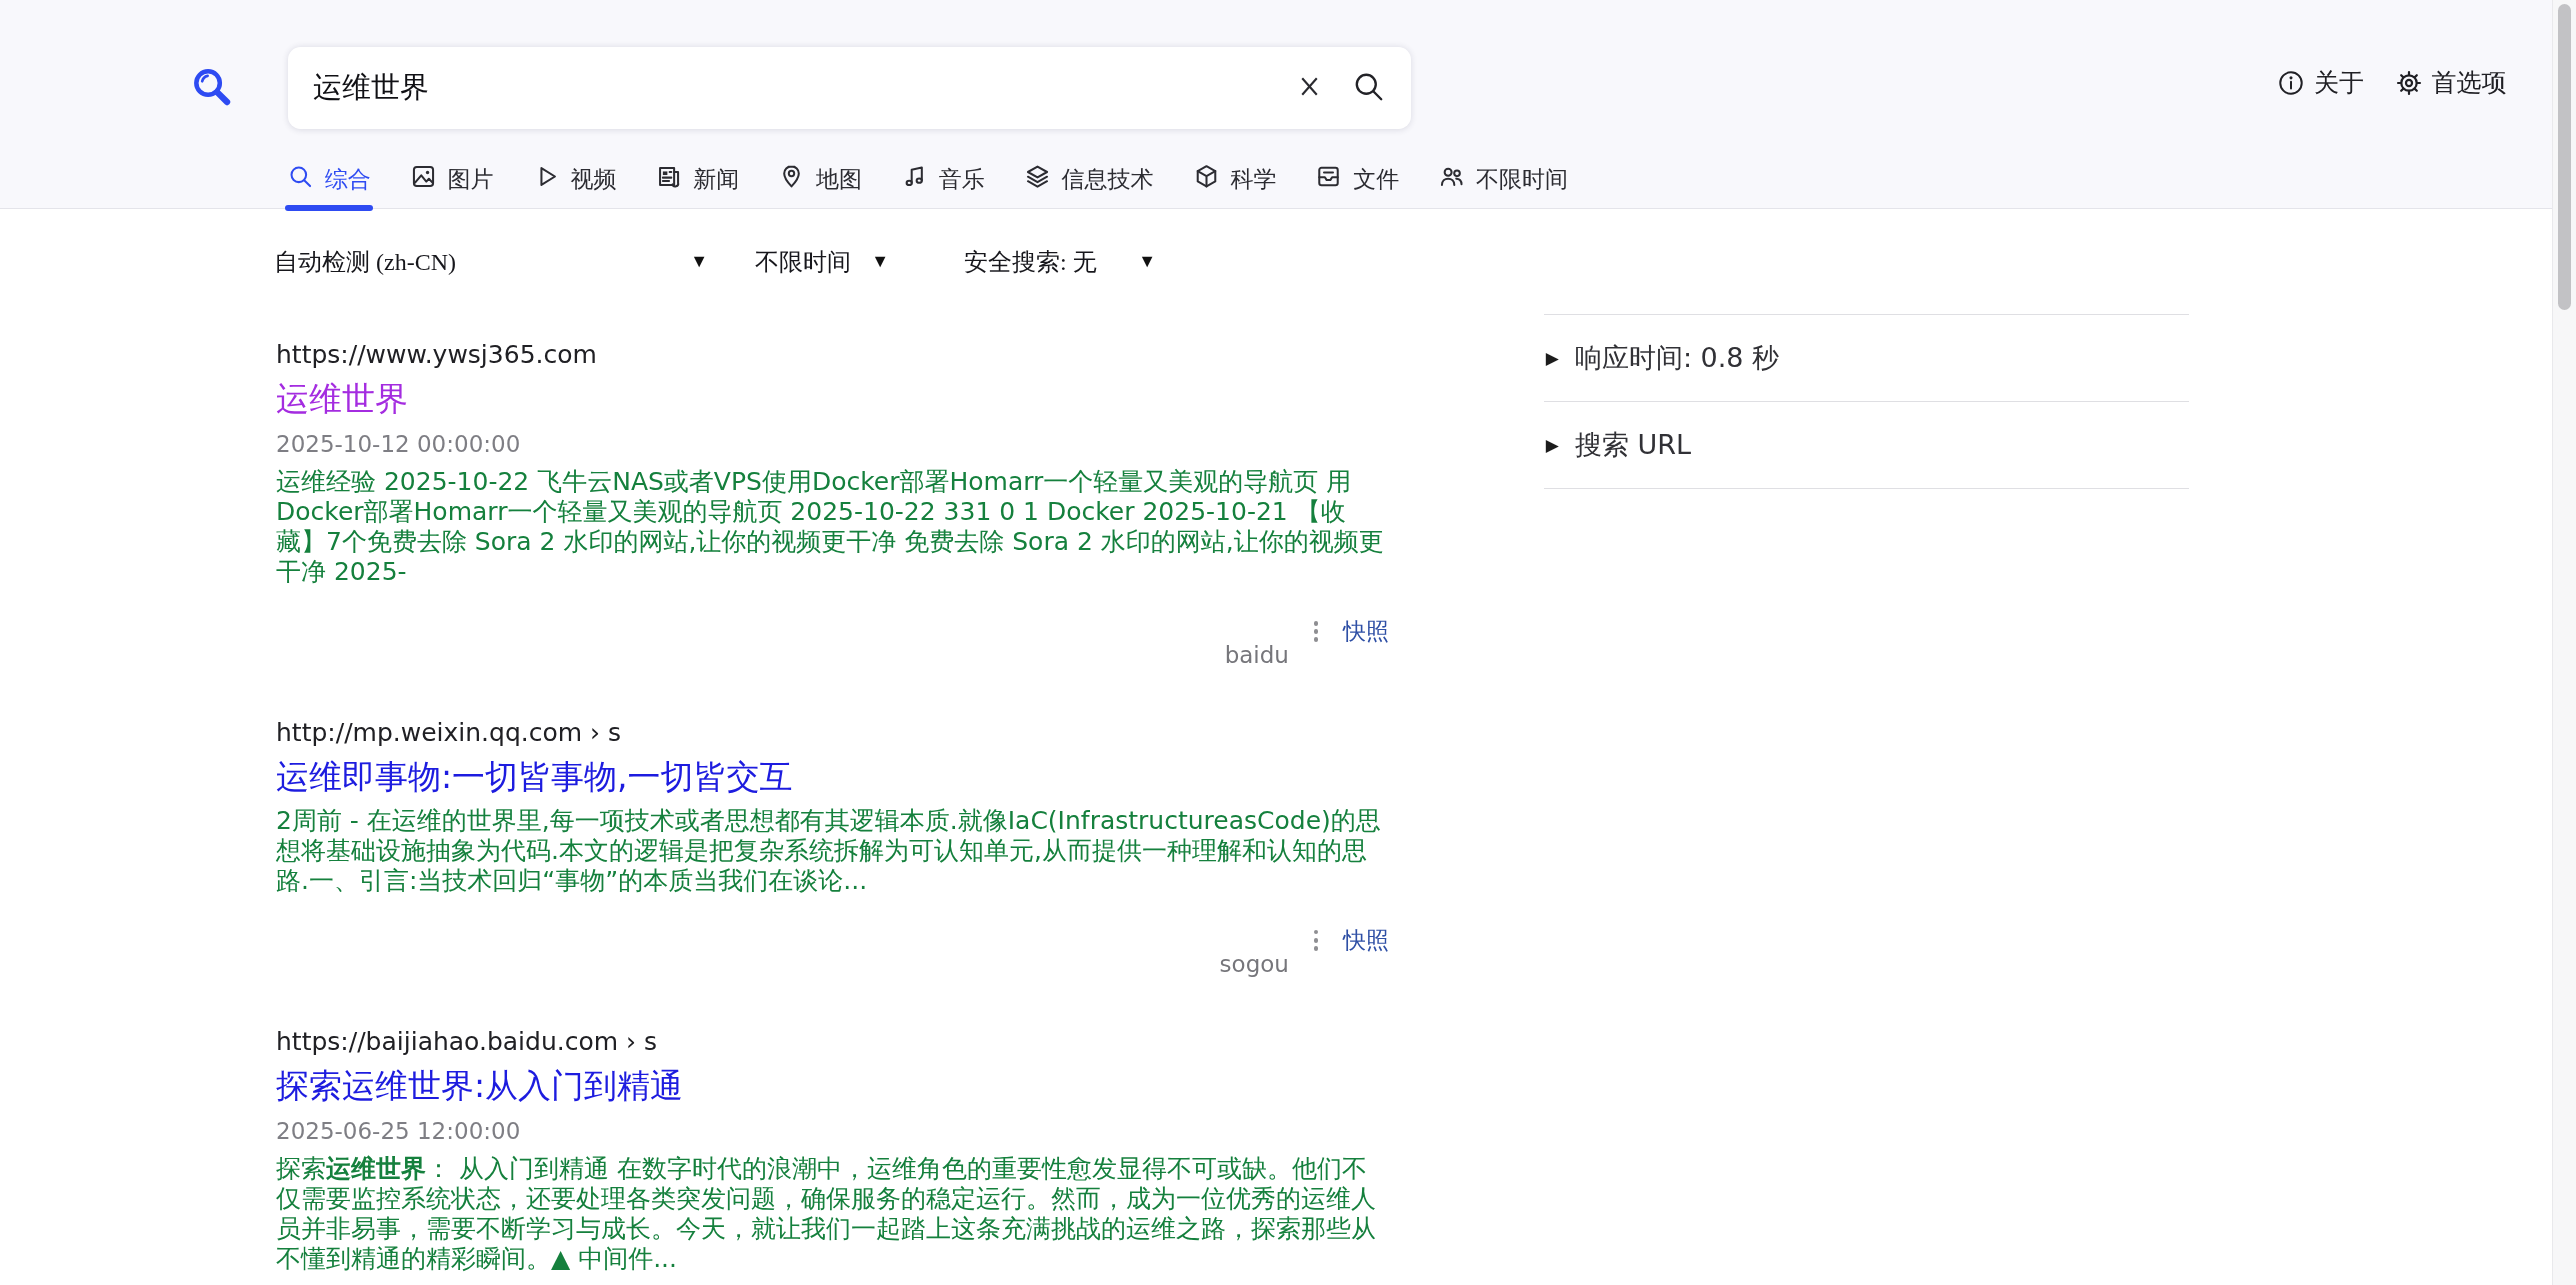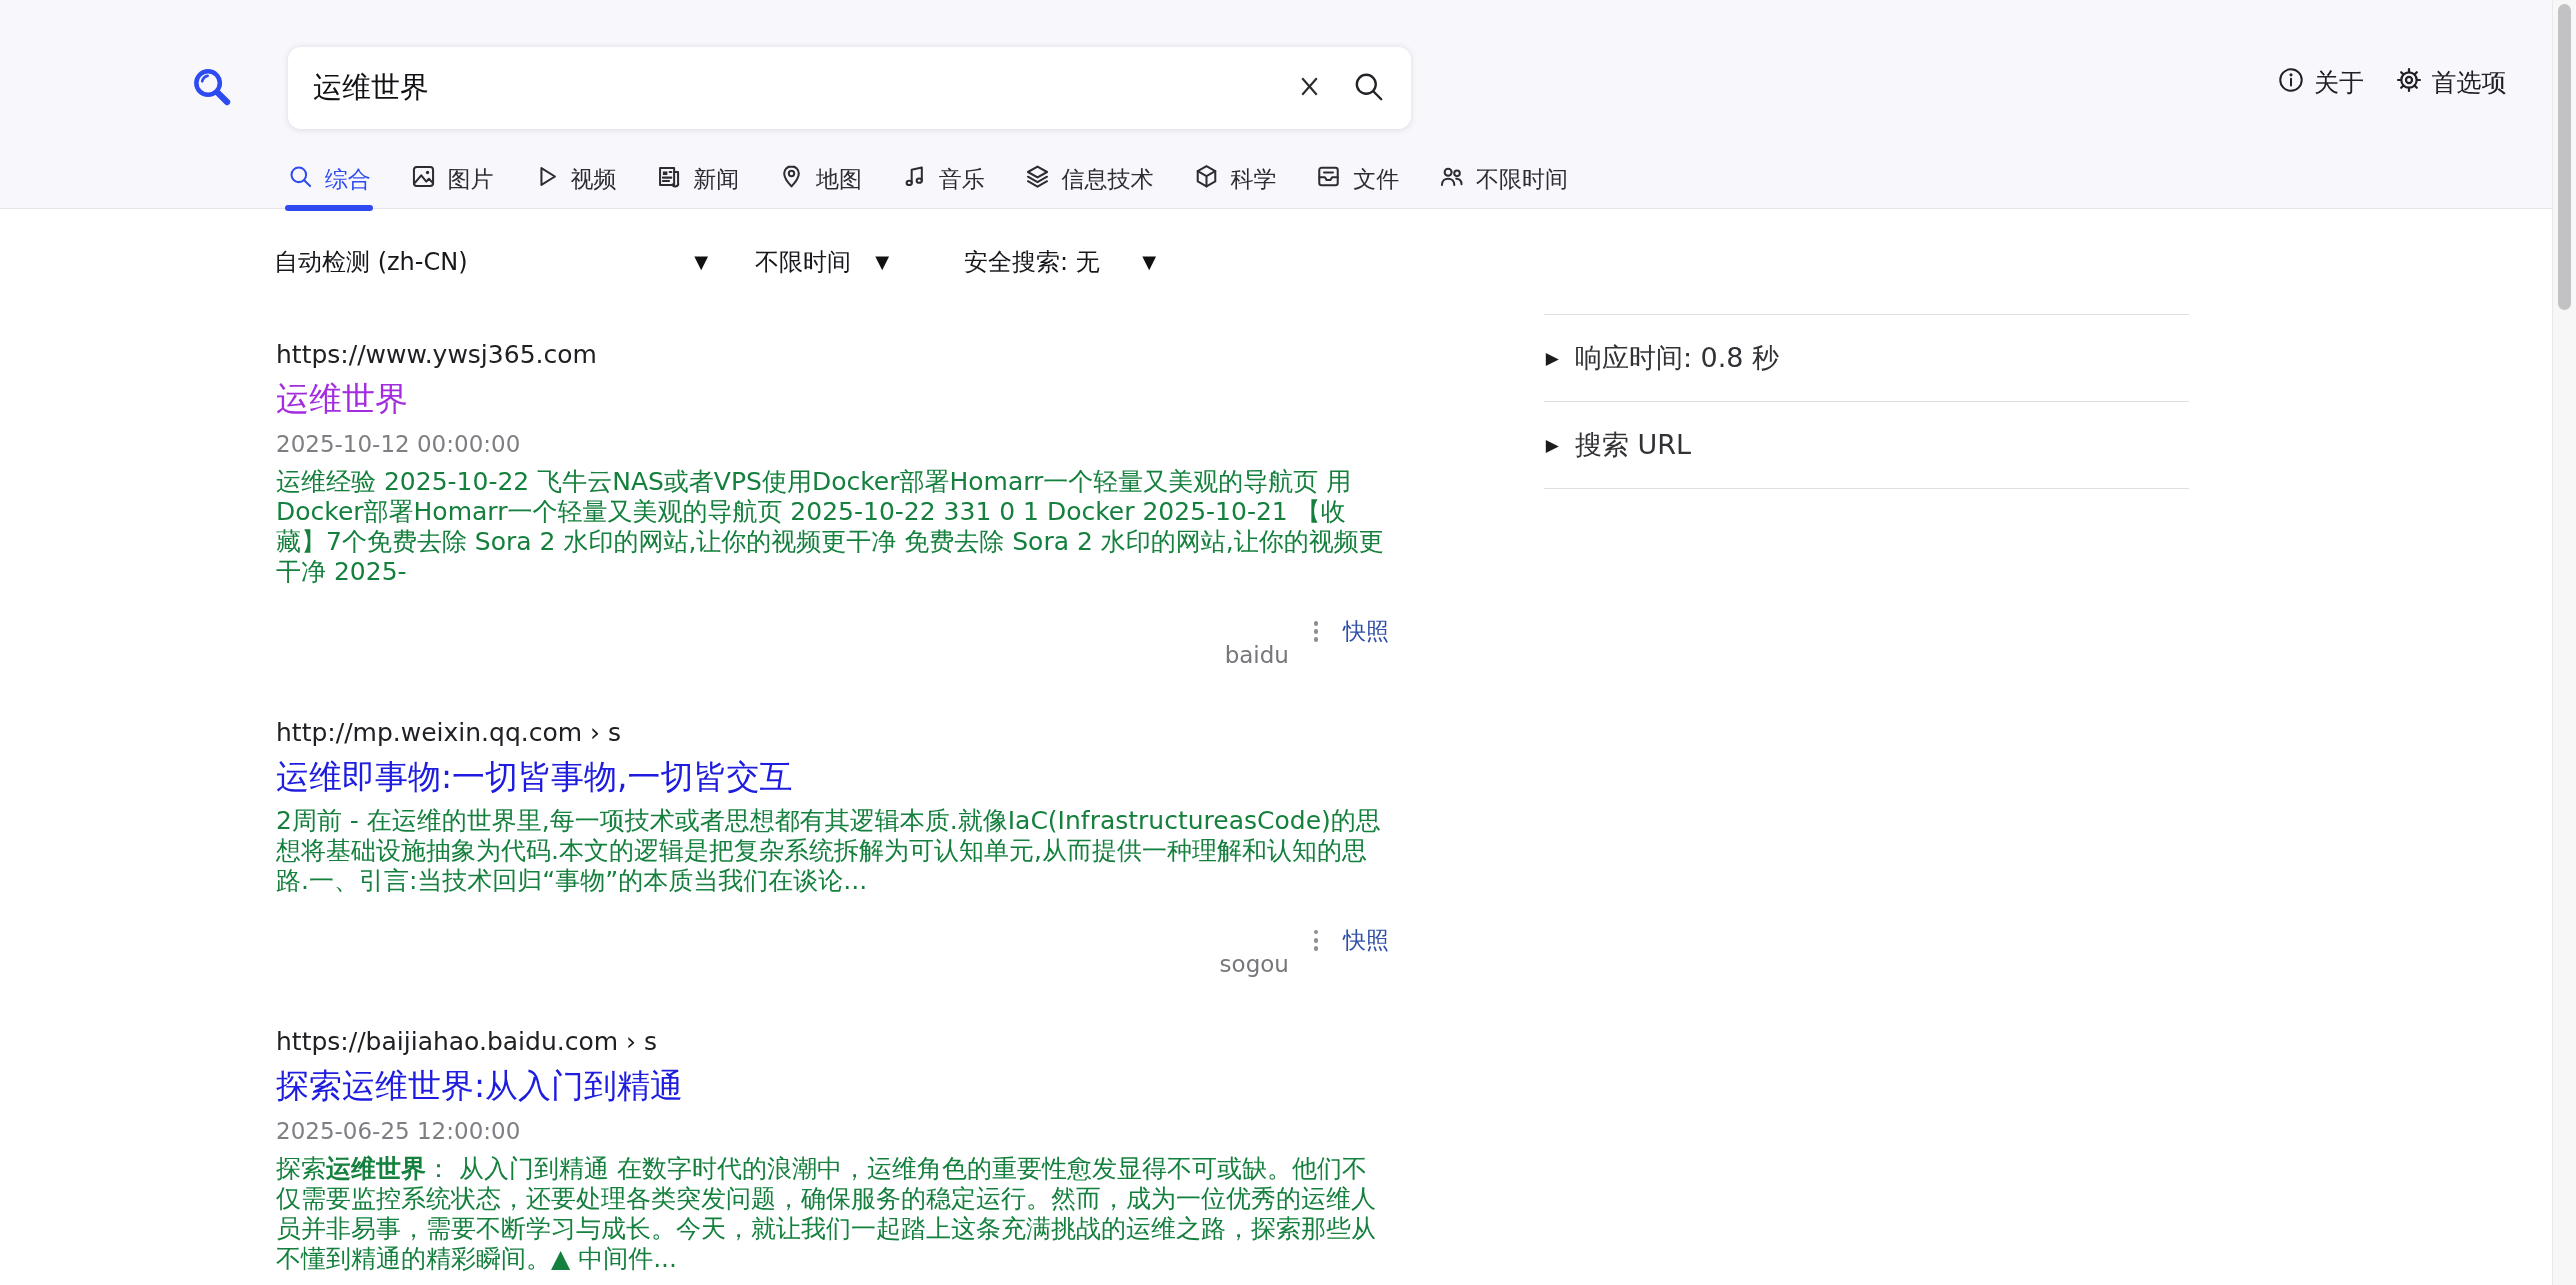--- a/index.html
+++ b/index.html
@@ -12,34 +12,34 @@
   .logo{position:absolute;left:190px;top:65px;width:47px;height:47px;color:var(--accent);cursor:pointer;}
   .search-box{position:absolute;left:288px;top:47px;width:1123px;height:82px;background:#fff;
               border-radius:12.5px;box-shadow:0 0.9px 6.3px rgba(40,40,80,.14);display:flex;align-items:center;
               padding:0 23px;box-sizing:border-box;}
   .search-input{flex:1;border:0;outline:0;background:transparent;font-size:29px;color:#101014;
                 font-family:inherit;height:100%;}
   .icon-btn{border:0;background:transparent;padding:0;display:flex;align-items:center;cursor:pointer;color:#2b2b30;}
   .clear-btn{margin-right:27px;}
   .header-links{position:absolute;left:2277px;top:66px;display:flex;gap:30.5px;align-items:center;
                 font-size:25px;color:#202025;}
-  .header-link{display:flex;align-items:flex-start;gap:9px;cursor:pointer;white-space:nowrap;}
+  .header-link{display:flex;align-items:center;gap:9px;cursor:pointer;white-space:nowrap;}
   .header-link svg{width:28px;height:28px;}
   
   .tabs{position:absolute;left:287px;top:149px;height:60px;display:flex;gap:39px;align-items:flex-start;
         font-size:23px;color:#2c2c32;}
   .tab{display:flex;align-items:center;gap:10.8px;height:100%;position:relative;cursor:pointer;white-space:nowrap;}
   .tab svg{width:27px;height:27px;}
   .tab.active{color:var(--accent);}
   .tab.active::after{content:"";position:absolute;left:-1.8px;right:-1.8px;bottom:-1.8px;height:6.3px;
                      border-radius:3.6px;background:var(--accent);}
   
   .filters{position:absolute;left:274px;top:238px;height:47px;display:flex;align-items:center;
            font-size:24px;color:#17171c;}
-  .filter-select{display:flex;align-items:center;justify-content:space-between;cursor:pointer;box-sizing:border-box;}
+  .filter-select{display:flex;align-items:center;justify-content:space-between;cursor:pointer;box-sizing:border-box;font-family:Liberation Serif, serif;}
   .filter-language{width:434px;margin-right:47px;}
   .filter-time{width:134px;margin-right:75px;}
   .filter-safesearch{width:192px;}
   .caret-down{font-size:18px;color:#111;}
   
   .results{position:absolute;left:276px;top:340px;width:1113px;}
   .result{margin-bottom:50px;}
   .result-url{font-size:25px;line-height:30.5px;color:#202024;}
   .result-title{display:inline-block;font-size:33px;line-height:41px;margin-top:7.2px;color:var(--link);
                 text-decoration:none;cursor:pointer;}

